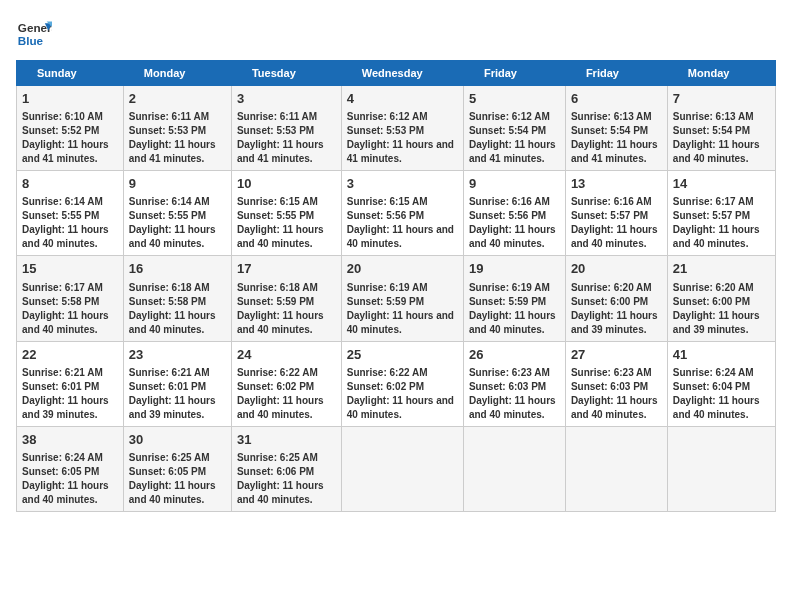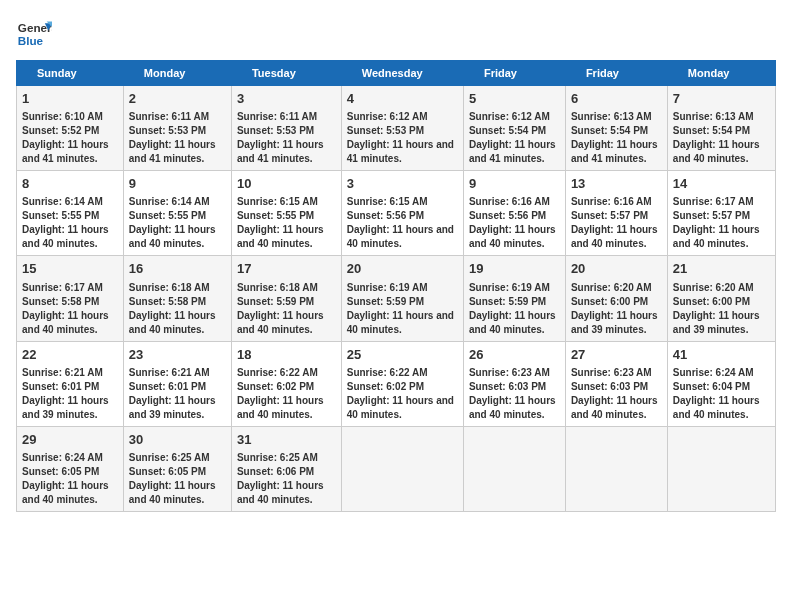--- a/index.html
+++ b/index.html
@@ -249,21 +249,21 @@
 Sunset: 6:01 PM
 Daylight: 11 hours and 39 minutes.</div>
         </td>
         <td>
           <span class="day-num">23</span>
           <div class="day-info" style="white-space: pre-line;">Sunrise: 6:21 AM
 Sunset: 6:01 PM
 Daylight: 11 hours and 39 minutes.</div>
         </td>
         <td>
-          <span class="day-num">18</span>
+          <span class="day-num">24</span>
           <div class="day-info" style="white-space: pre-line;">Sunrise: 6:22 AM
 Sunset: 6:02 PM
 Daylight: 11 hours and 40 minutes.</div>
         </td>
         <td>
           <span class="day-num">25</span>
           <div class="day-info" style="white-space: pre-line;">Sunrise: 6:22 AM
 Sunset: 6:02 PM
 Daylight: 11 hours and 40 minutes.</div>
         </td>
@@ -281,21 +281,21 @@
         </td>
         <td>
           <span class="day-num">41</span>
           <div class="day-info" style="white-space: pre-line;">Sunrise: 6:24 AM
 Sunset: 6:04 PM
 Daylight: 11 hours and 40 minutes.</div>
         </td>
       </tr>
       <tr>
         <td>
-          <span class="day-num">29</span>
+          <span class="day-num">38</span>
           <div class="day-info" style="white-space: pre-line;">Sunrise: 6:24 AM
 Sunset: 6:05 PM
 Daylight: 11 hours and 40 minutes.</div>
         </td>
         <td>
           <span class="day-num">30</span>
           <div class="day-info" style="white-space: pre-line;">Sunrise: 6:25 AM
 Sunset: 6:05 PM
 Daylight: 11 hours and 40 minutes.</div>
         </td>

